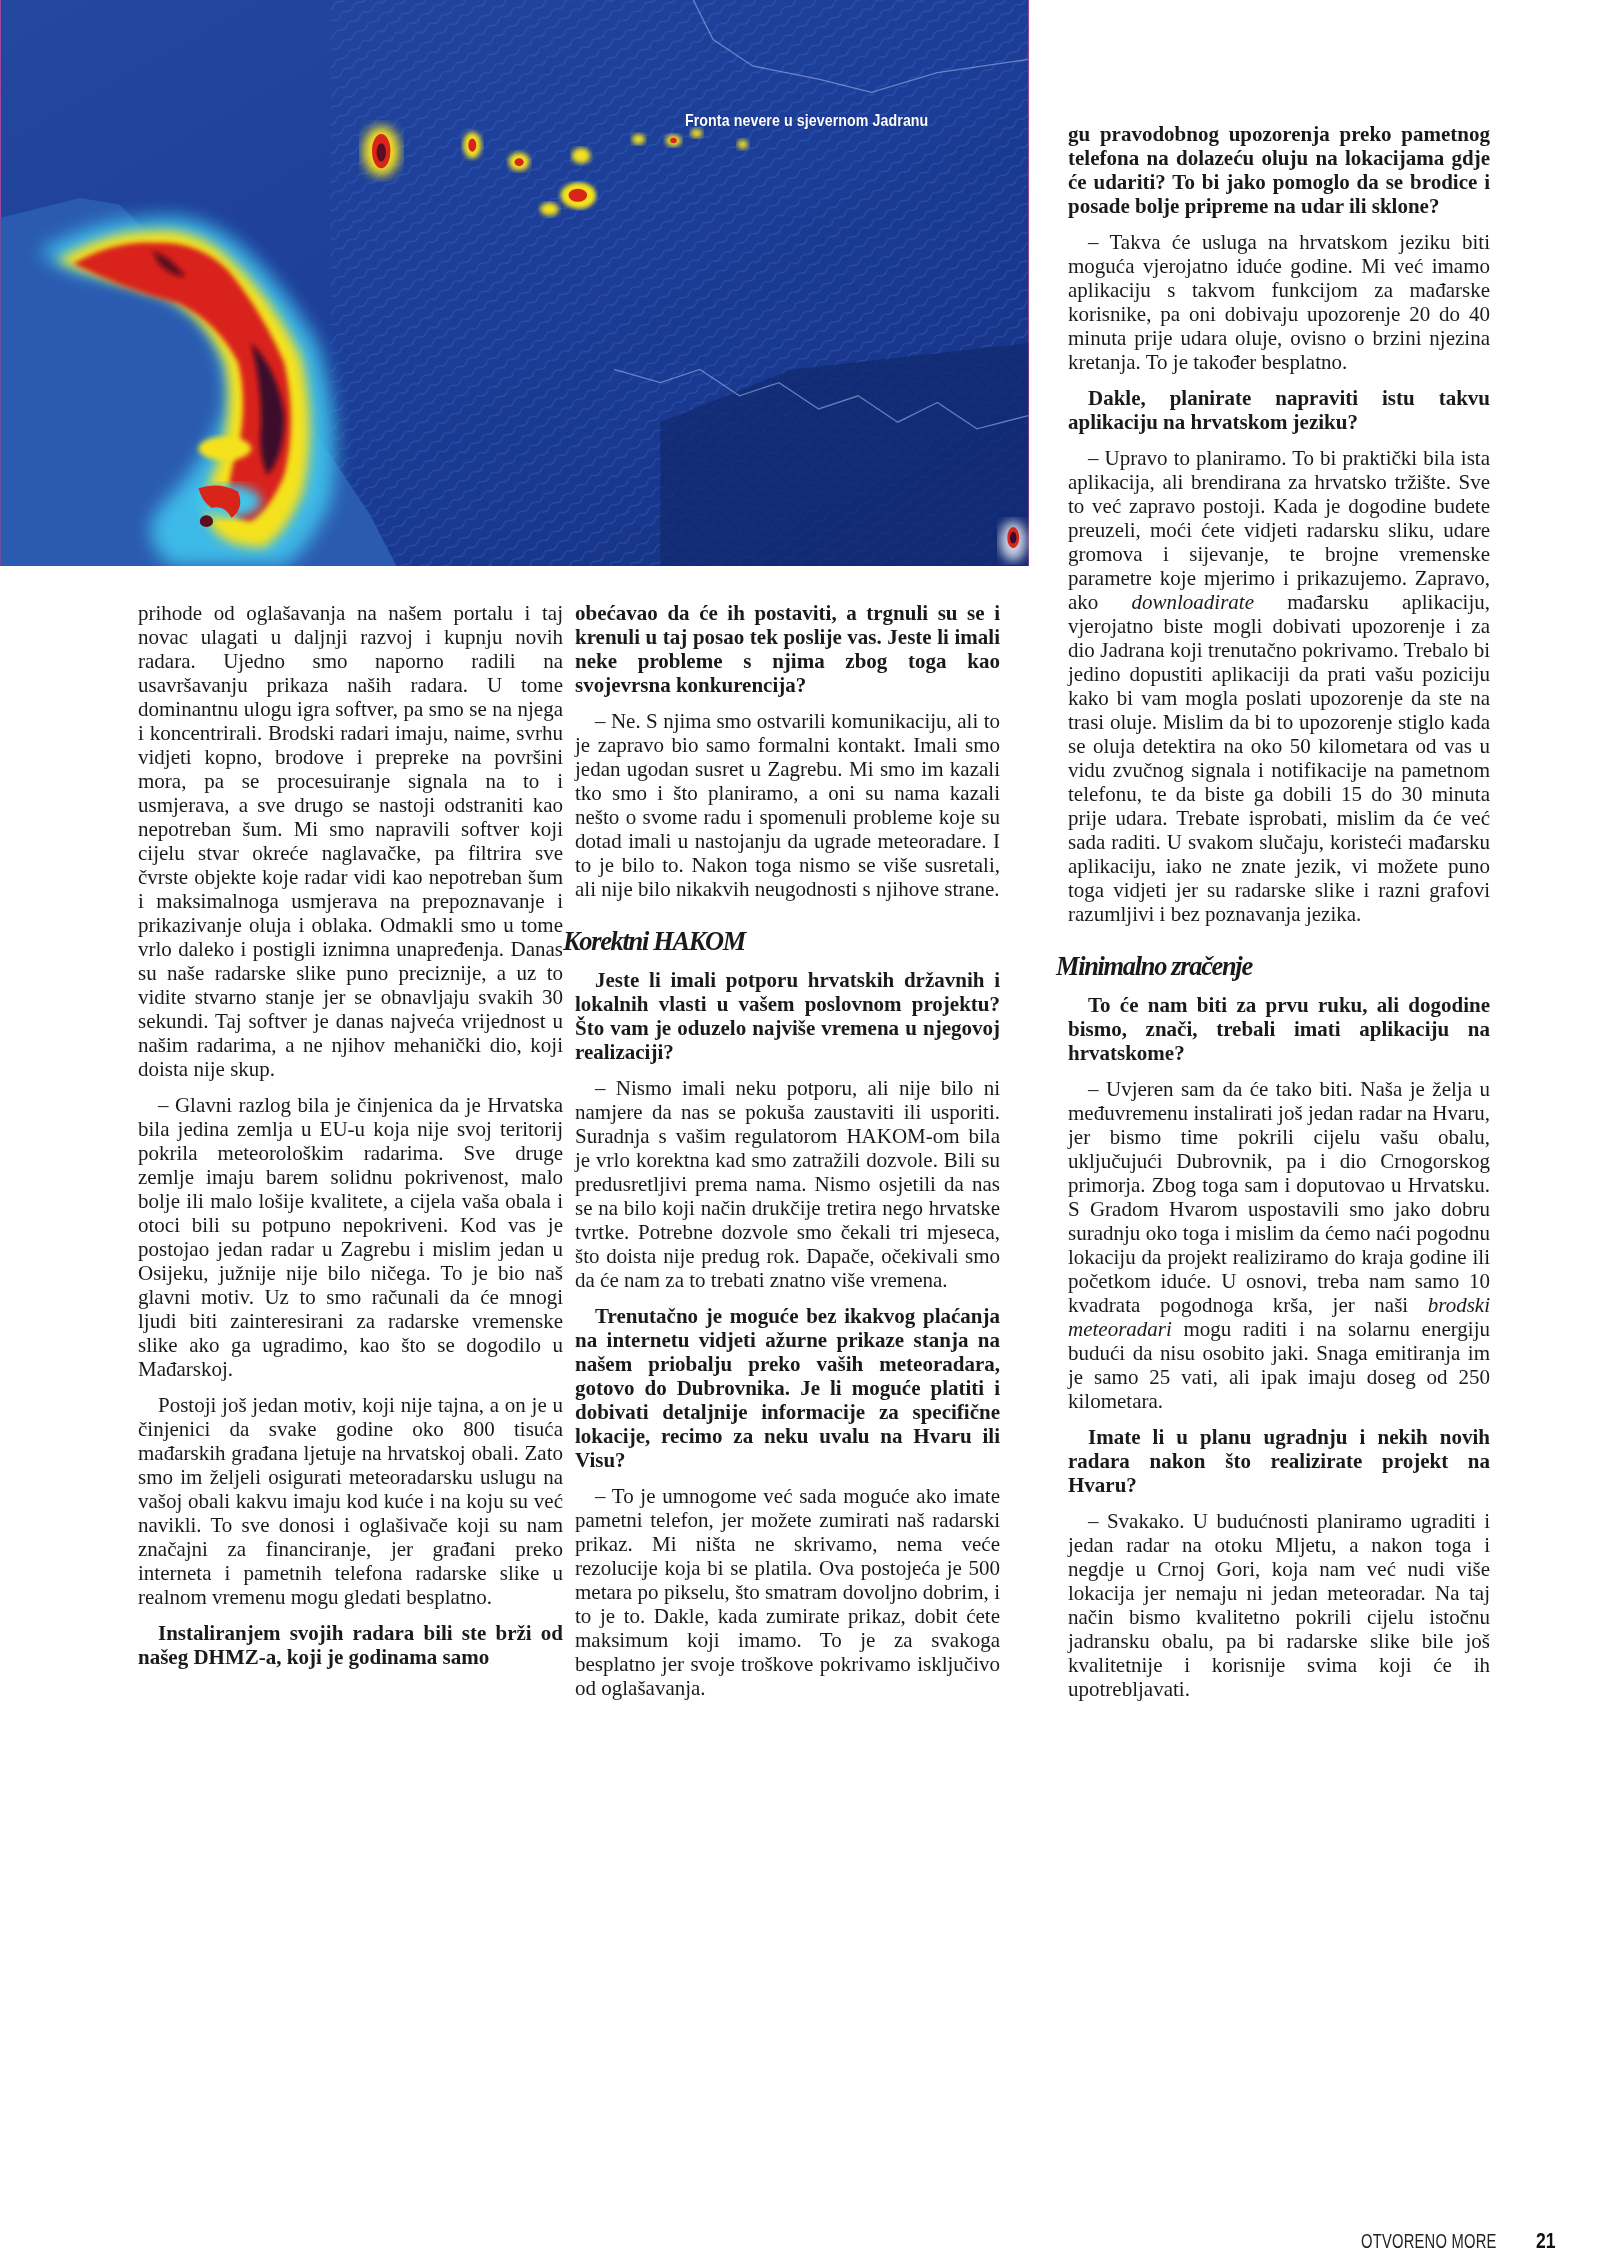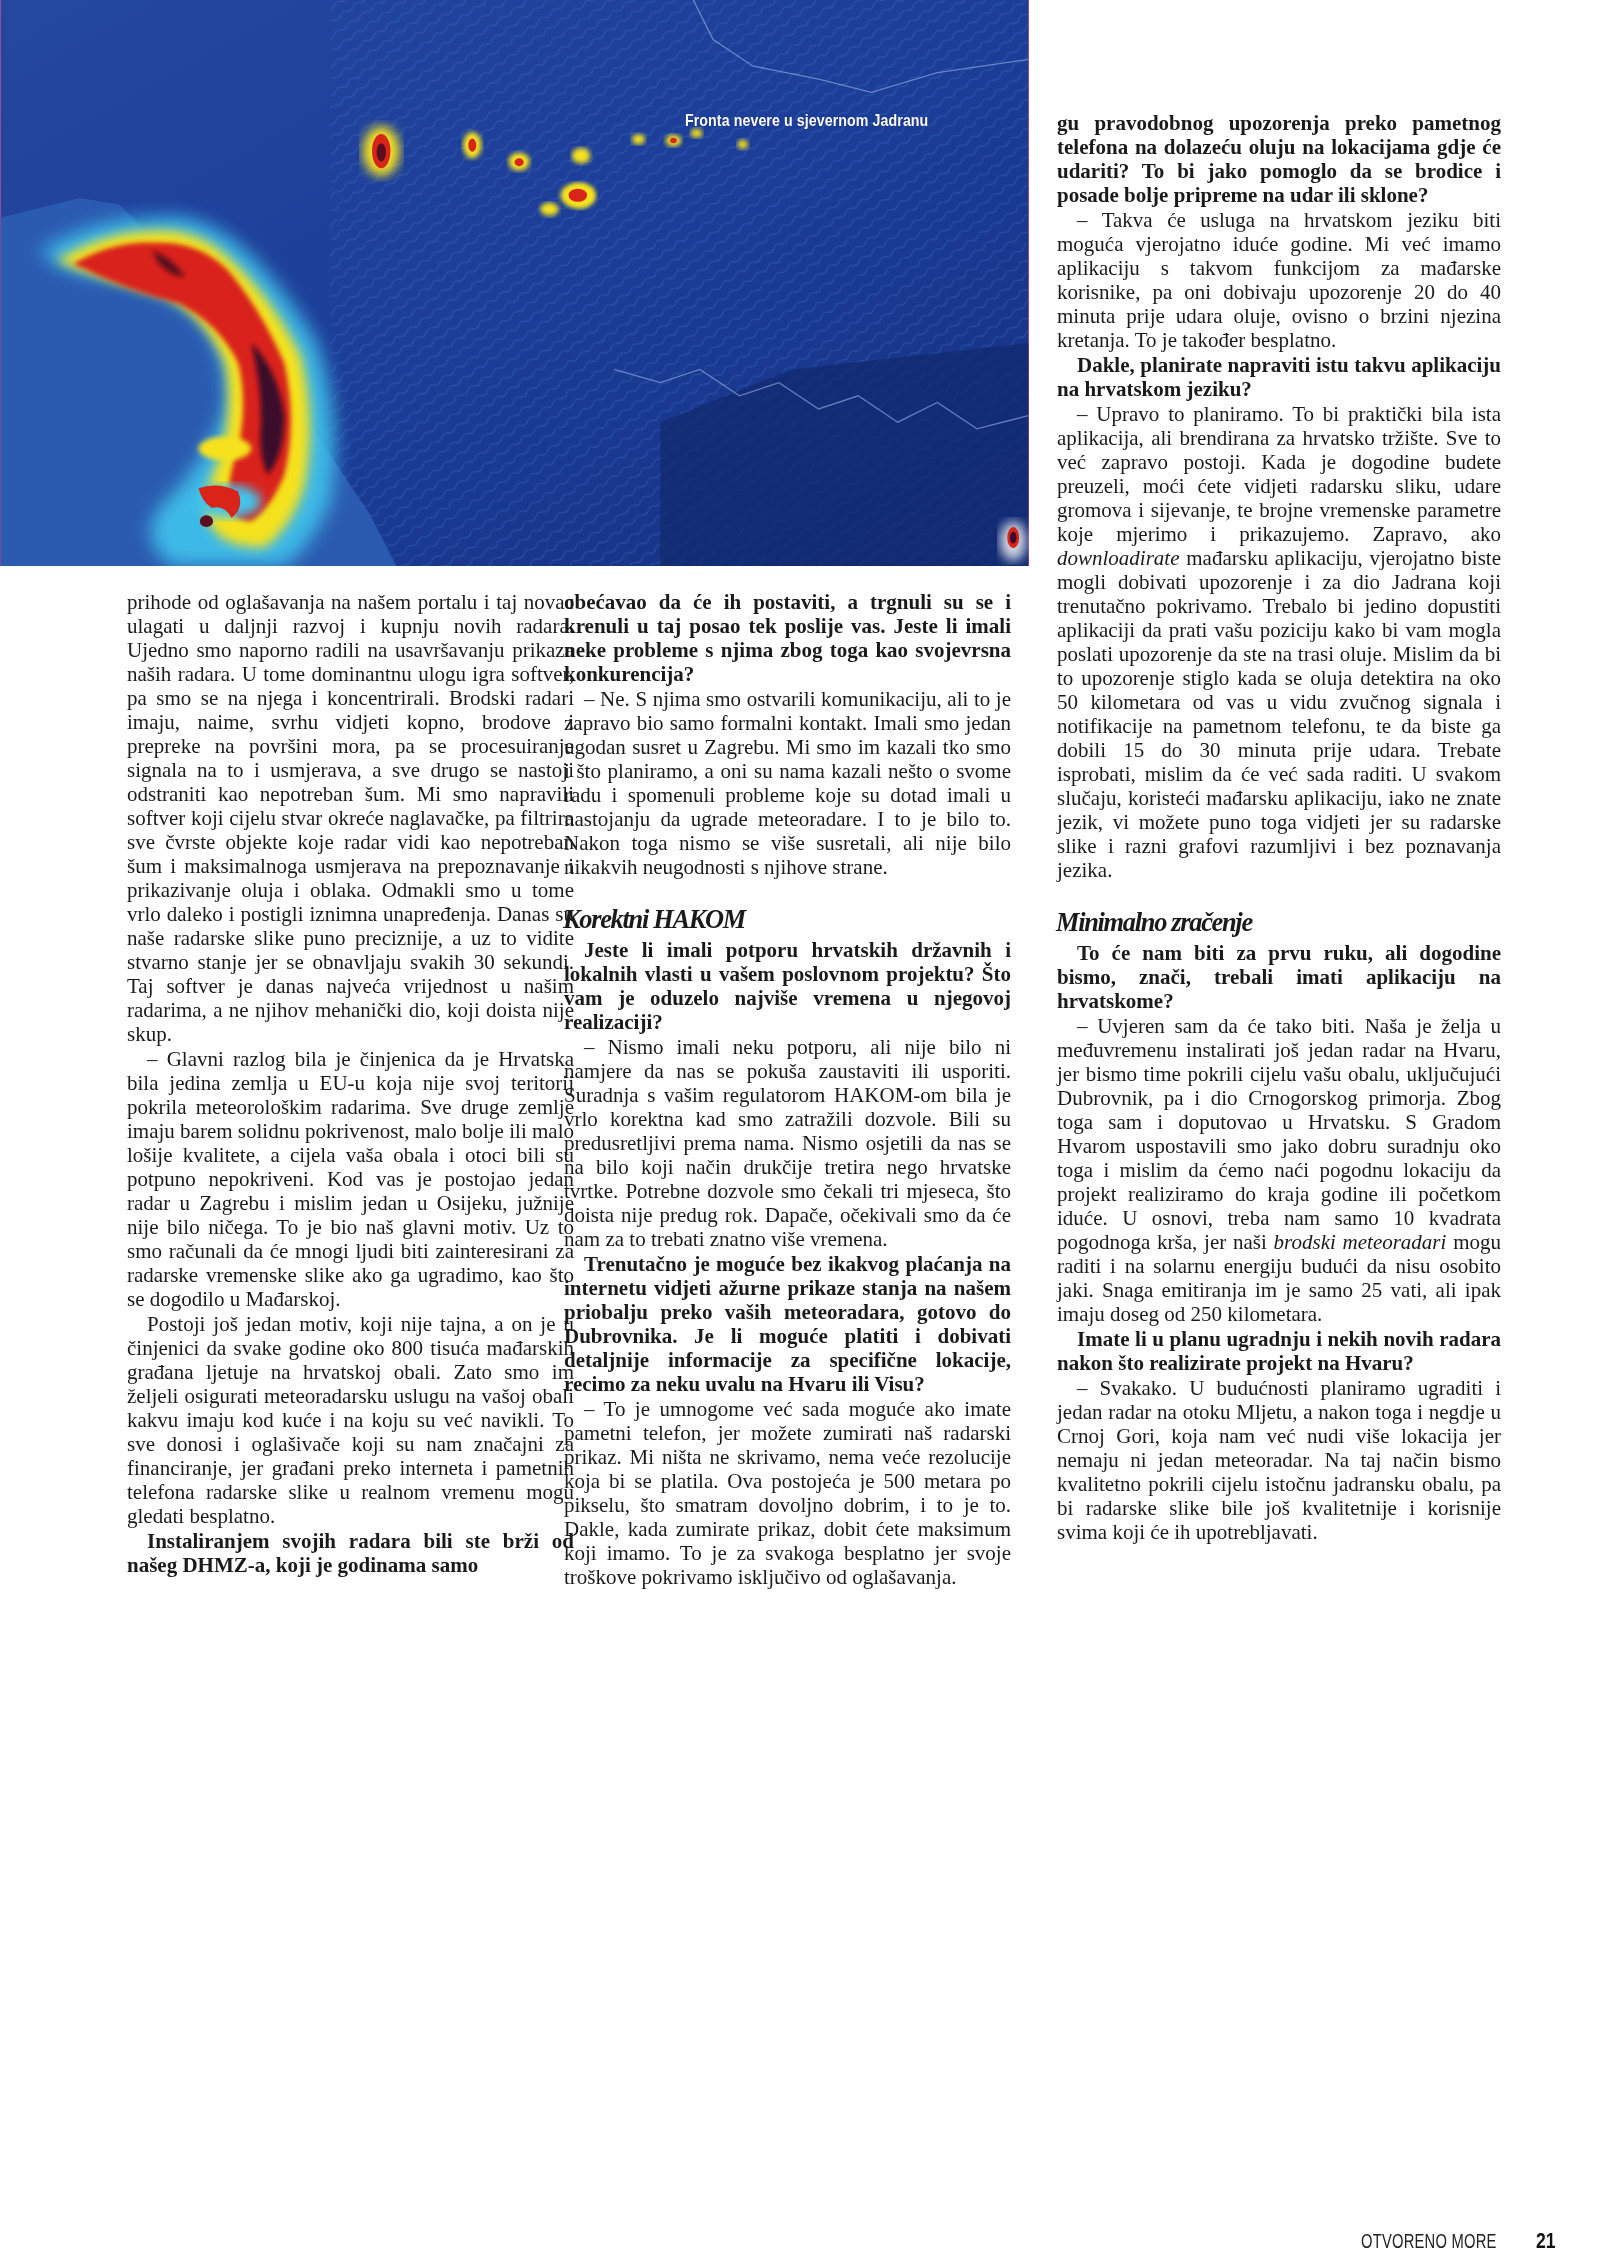--- a/index.html
+++ b/index.html
@@ -7,21 +7,21 @@
          font-family:"DejaVu Serif","Liberation Serif",serif; color:#1a1a1a; }
   .radar { position:absolute; left:0; top:0; width:1029px; height:566px; overflow:hidden;
            background:#ec4899; }
   .radar svg { display:block; }
   .caption { position:absolute; left:685px; top:111px; color:#ffffff;
              font-family:"Liberation Sans","DejaVu Sans",sans-serif; font-weight:bold;
              font-size:16.5px; letter-spacing:0.1px; transform:scaleX(0.86); transform-origin:left top;
              white-space:nowrap; text-shadow:0 0 1.3px rgba(0,0,40,0.5); }
   .col { position:absolute; font-family:"Liberation Serif","DejaVu Serif",serif;
          font-size:21px; line-height:24px; text-align:justify; hyphens:manual; }
-  .col p { margin:1px; }
+  .col p { margin:12px; }
   .col p.ind { text-indent:20px; }
   .col p.q { font-weight:bold; }
   .col h3 { margin:26.4px 0 4px 0; font-family:"Liberation Serif","DejaVu Serif",serif;
             font-style:italic; font-weight:bold; font-size:26.4px; line-height:29px;
             letter-spacing:-1.3px; }
   .col em { }
   #col-left { left:126px; top:589px; width:449px; }
   #col-mid { left:563px; top:589px; width:449px; }
   #col-right { left:1056px; top:110px; width:446px; }
   .footer-title { position:absolute; left:1361px; top:2229px;

